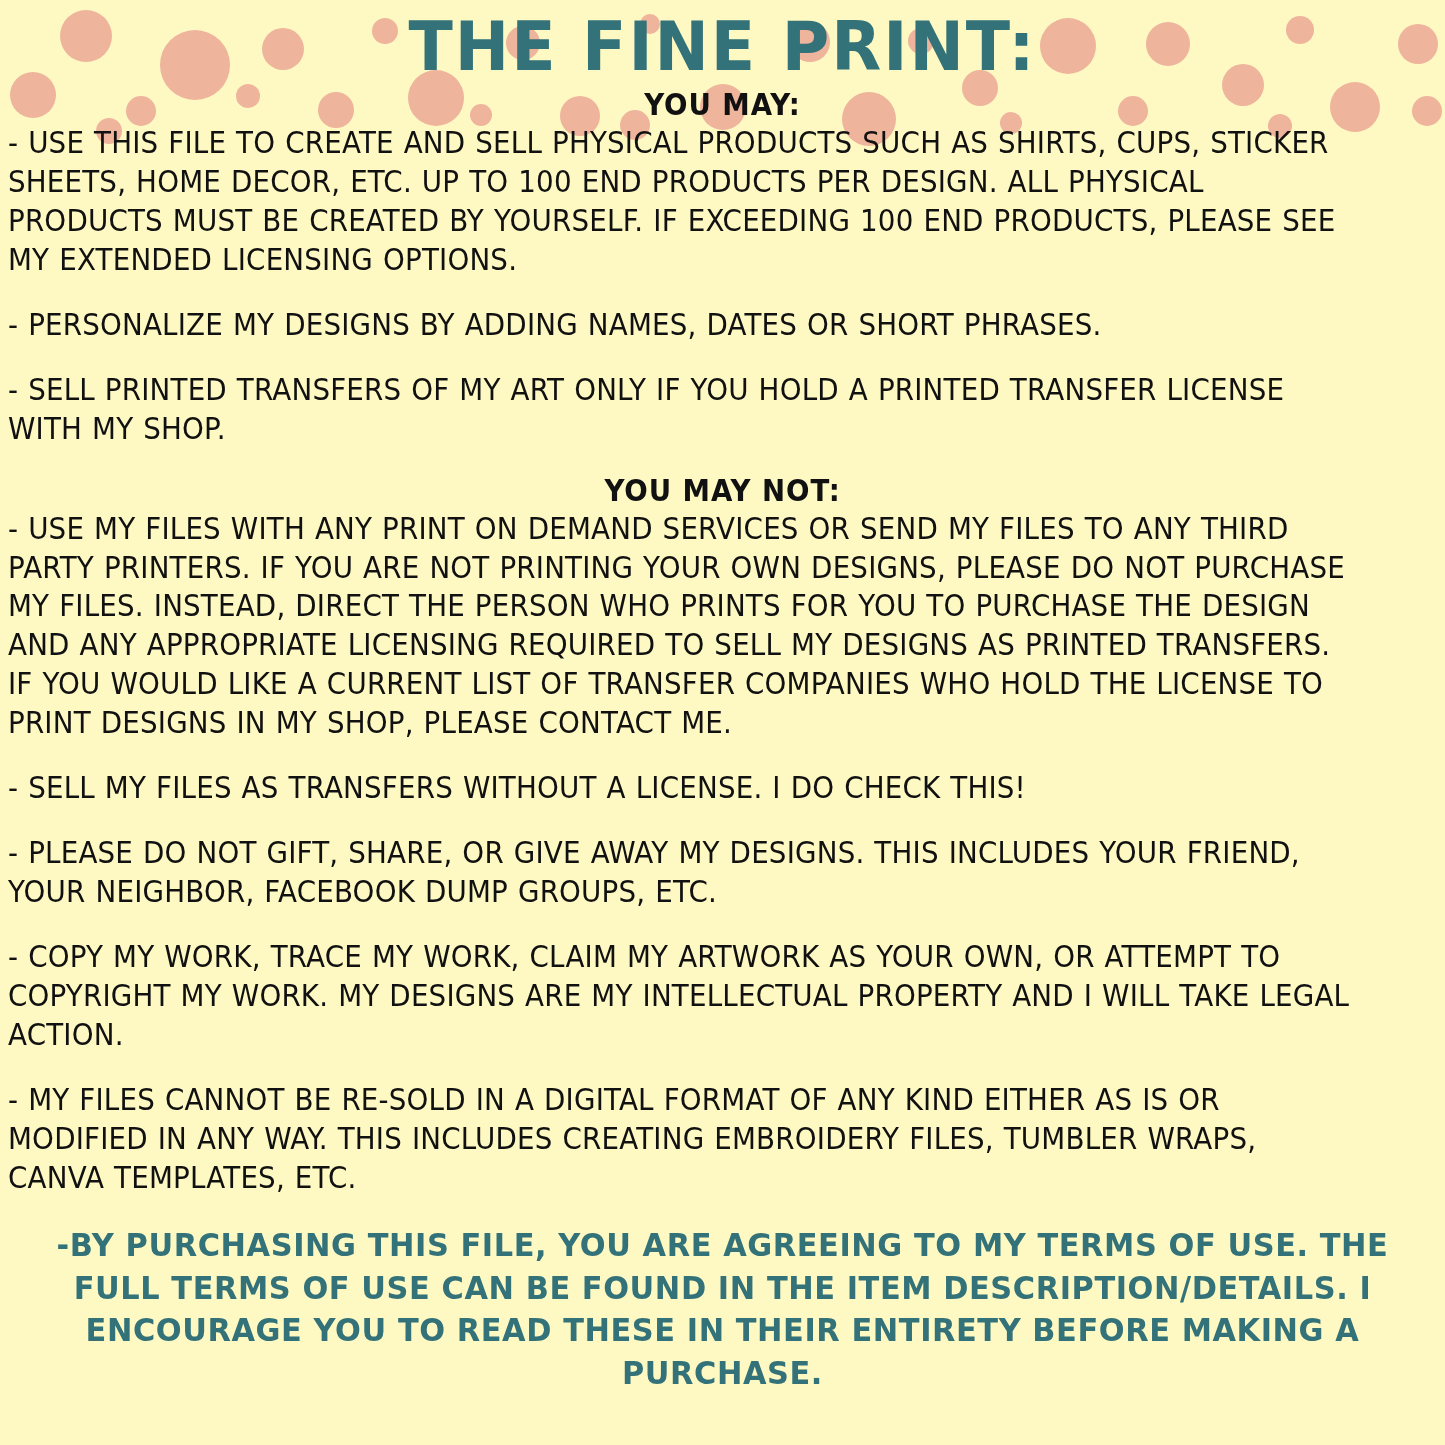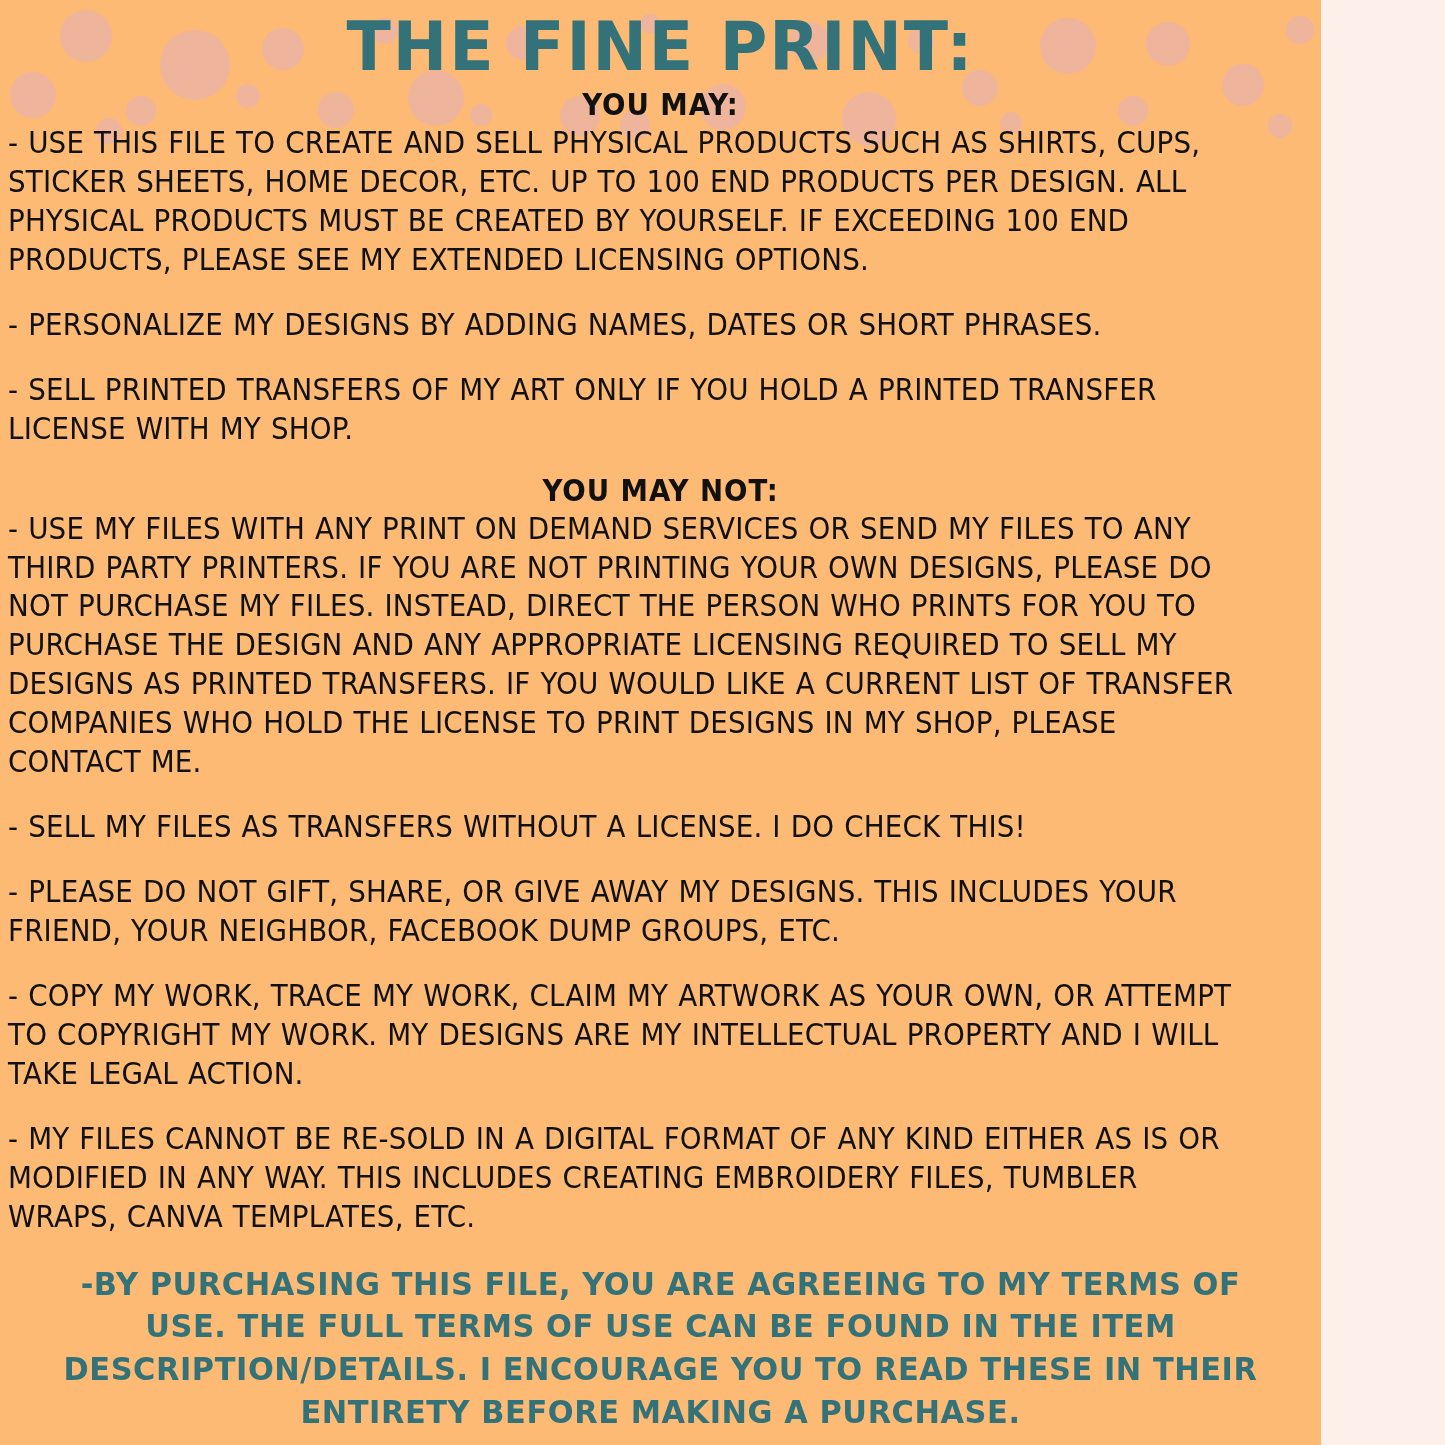--- a/index.html
+++ b/index.html
@@ -8,23 +8,23 @@
   }
   body {
     width: 1445px;
     height: 1445px;
     background: #fdf0ea;
     font-family: "DejaVu Sans", sans-serif;
     overflow: hidden;
   }
   #page {
     position: relative;
-    width: 1321px;
+    width: 1445px;
     height: 1445px;
-    background: #fdba74;
+    background: #fef9c3;
     box-sizing: border-box;
     overflow: hidden;
   }
   
   #dots {
     position: absolute;
     top: 0; left: 0;
     width: 1445px;
     height: 150px;
     overflow: hidden;

